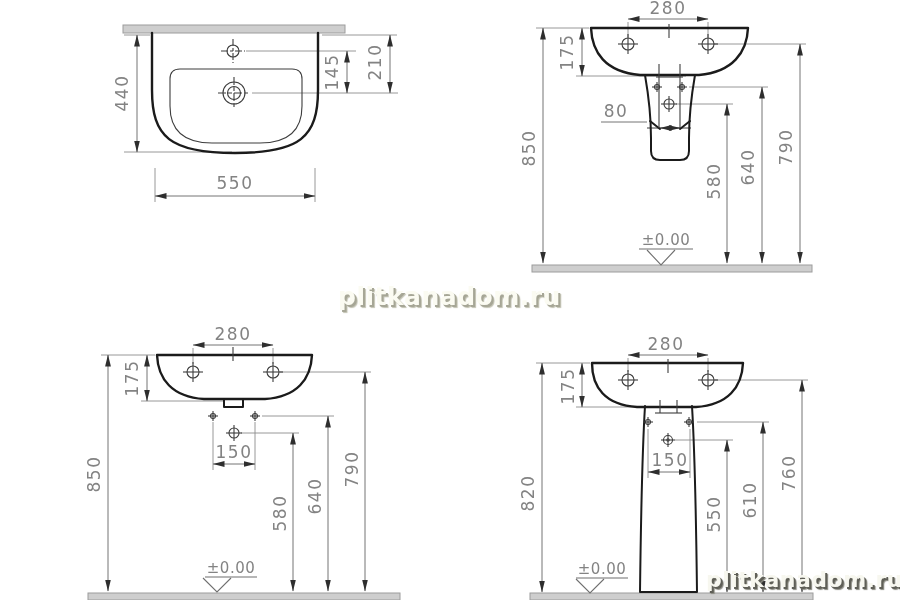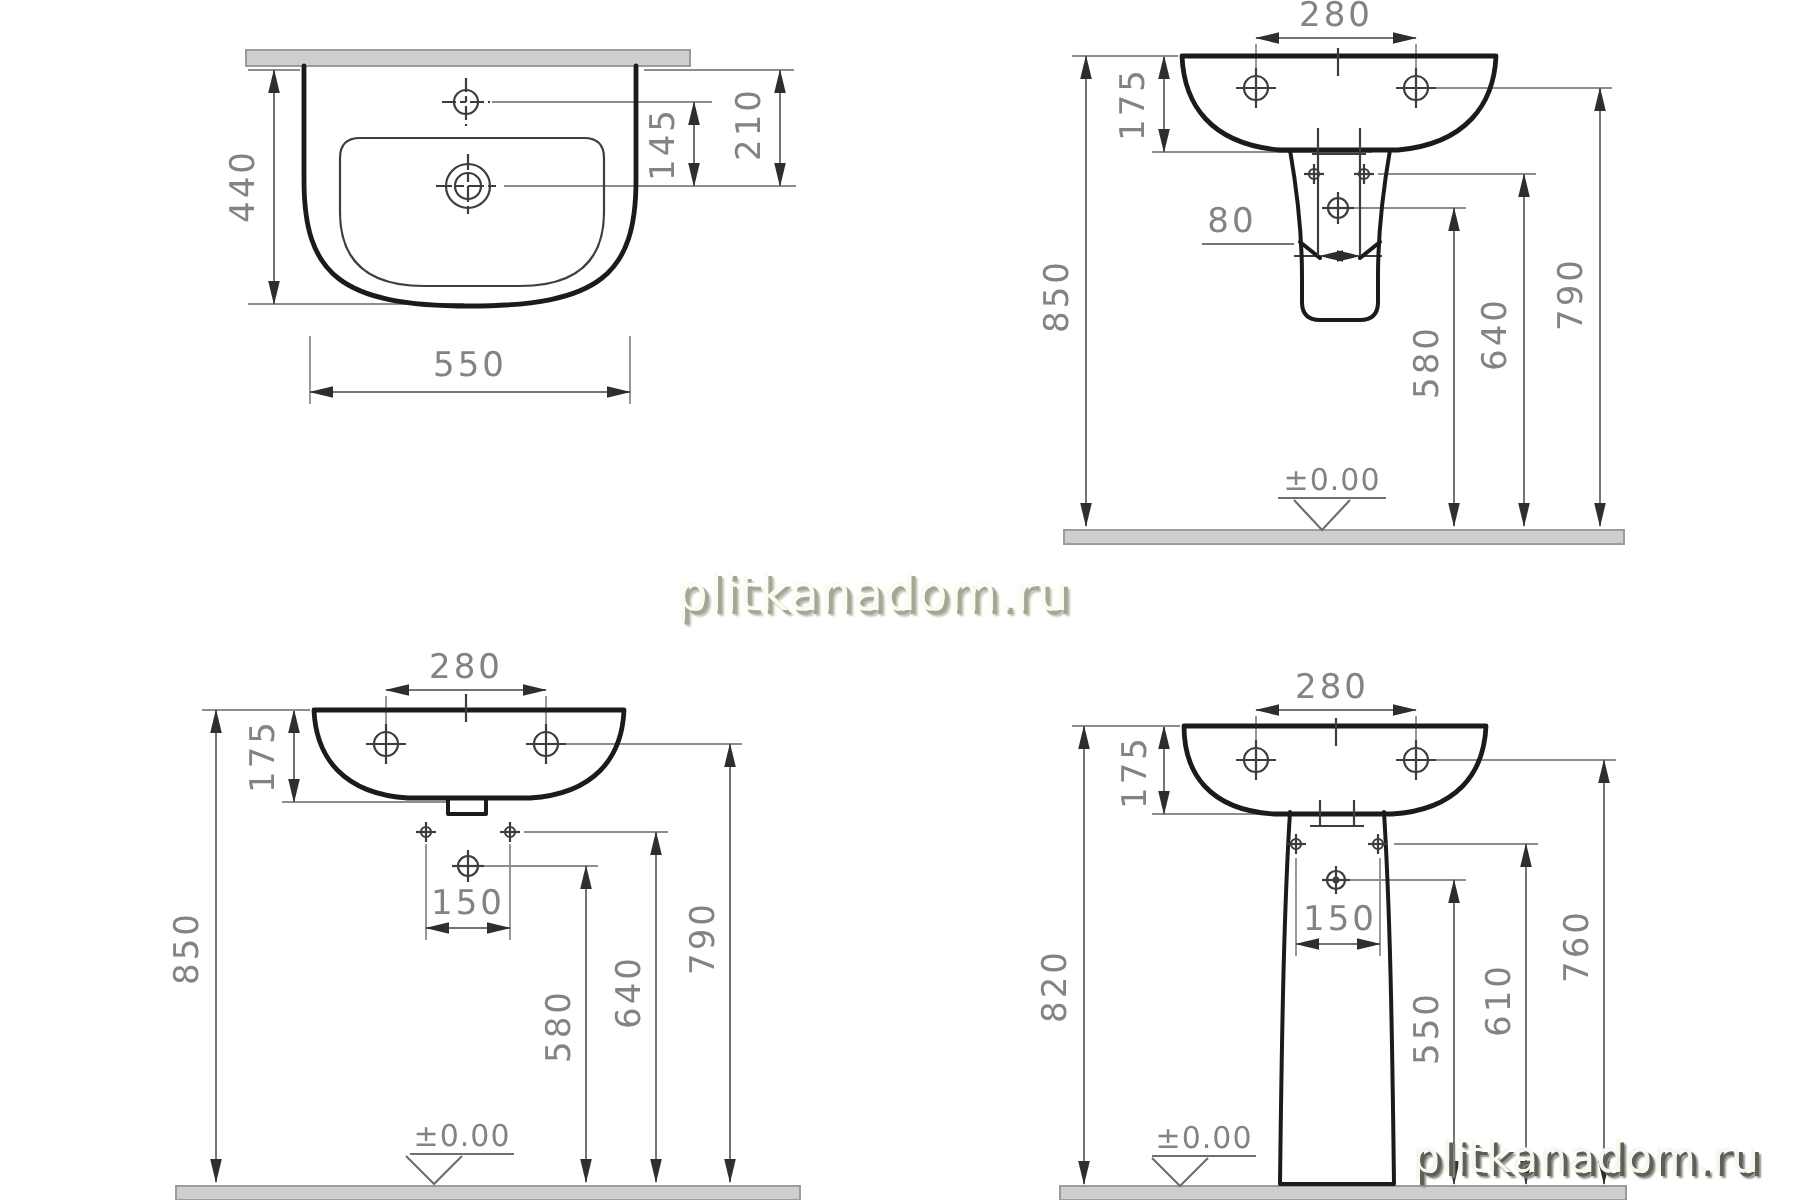--- a/index.html
+++ b/index.html
@@ -11,21 +11,21 @@
   .obj2{fill:none;stroke:#1b1b1b;stroke-width:2;stroke-linejoin:round;stroke-linecap:round;}
   .thin{fill:none;stroke:#3d3d3d;stroke-width:1.1;}
   .dim{fill:none;stroke:#747474;stroke-width:1;}
   .ext{fill:none;stroke:#8d8d8d;stroke-width:0.9;}
   .sym{fill:none;stroke:#6f6f6f;stroke-width:1.1;}
   .slab{fill:#cecece;stroke:#9c9c9c;stroke-width:1;}
   text.dimtxt{font-family:"DejaVu Sans",sans-serif;font-size:17px;fill:#838383;
               letter-spacing:1.5px;text-anchor:middle;dominant-baseline:central;}
   text.leveltxt{font-size:15px;letter-spacing:0.5px;}
   
-  .wm{position:absolute;font-family:"DejaVu Sans",sans-serif;font-weight:normal;white-space:nowrap;z-index:5;}
+  .wm{position:absolute;font-family:"DejaVu Sans",sans-serif;font-weight:bold;white-space:nowrap;z-index:5;}
   .wm-center{left:338px;top:282px;font-size:25px;color:#fbfbf2;letter-spacing:0.5px;
              text-shadow:2px 2px 0 #a6a696,3px 3px 1px #c2c2b2;}
   .wm-corner{left:706px;top:567px;font-size:22px;color:#f7f7ef;letter-spacing:0.5px;
              text-shadow:2px 2px 0 #5f5f57,3px 3px 1px #8a8a80;}
 </style>
 </head>
 <body>
 
 <div class="stage">
 

